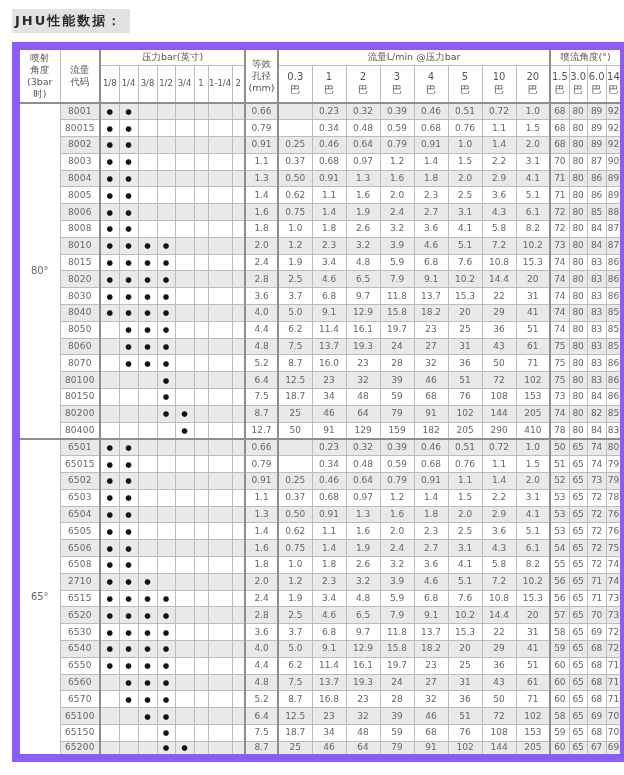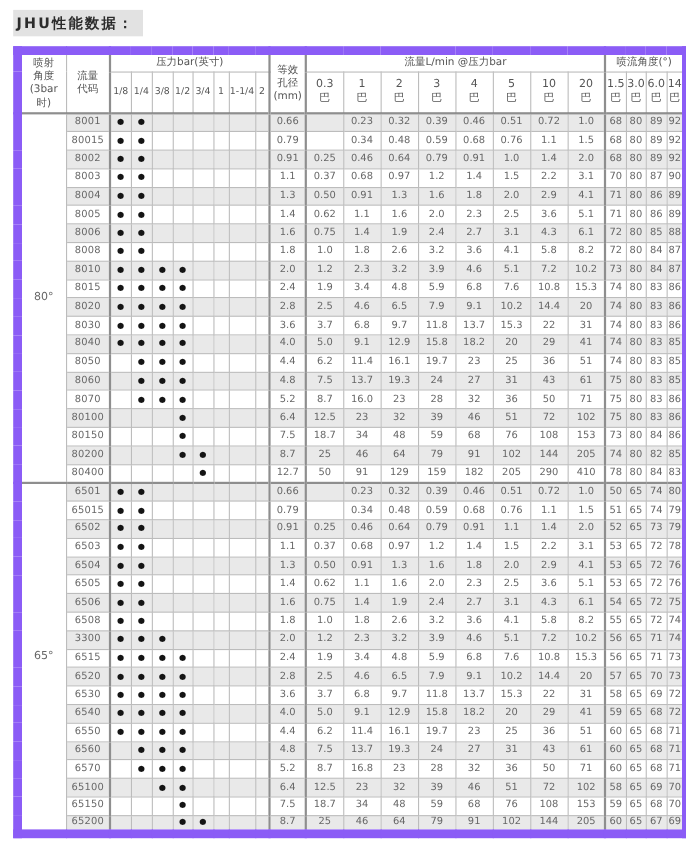--- a/index.html
+++ b/index.html
@@ -820,21 +820,21 @@
           <td>3.6</td>
           <td>4.1</td>
           <td>5.8</td>
           <td>8.2</td>
           <td class="tL">55</td>
           <td>65</td>
           <td>72</td>
           <td>74</td>
         </tr>
         <tr class="shaded">
-          <td class="code-cell">3300</td>
+          <td class="code-cell">2710</td>
           <td class="conn-cell tL"><span class="dot">●</span></td>
           <td class="conn-cell"><span class="dot">●</span></td>
           <td class="conn-cell"><span class="dot">●</span></td>
           <td class="conn-cell"></td>
           <td class="conn-cell"></td>
           <td class="conn-cell"></td>
           <td class="conn-cell"></td>
           <td class="conn-cell"></td>
           <td class="tL">2.0</td>
           <td class="tL">1.2</td>

